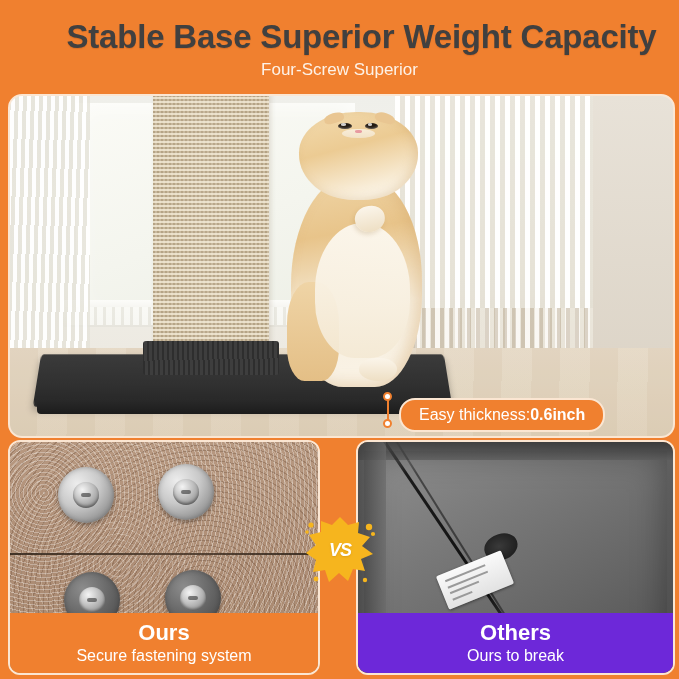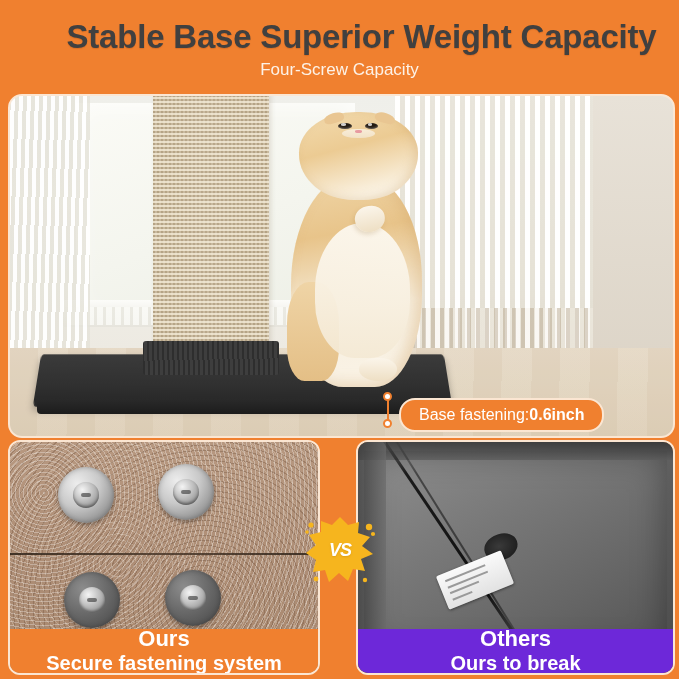--- a/index.html
+++ b/index.html
@@ -244,28 +244,28 @@
   .tag i:nth-child(2){top:38%;}
   .tag i:nth-child(3){top:56%;width:44%;}
   .tag i:nth-child(4){top:74%;width:30%;}
   .brim-top{position:absolute;left:0;top:0;width:100%;height:8%;
     background:linear-gradient(180deg,#2E2E2E,#5B5B5B);opacity:.75;}
   .brim-left{position:absolute;left:0;top:0;width:9%;height:100%;
     background:linear-gradient(90deg,#3A3A3A,#6A6A6A);opacity:.7;}
 
   
   .caption{
-    position:absolute;left:0;bottom:0;width:100%;height:44px;
+    position:absolute;left:0;bottom:0;width:100%;height:60px;
     display:flex;flex-direction:column;align-items:center;justify-content:center;
     color:#FFFFFF;
   }
   .caption.ours{background:#F0802F;}
   .caption.others{background:#6d28d9;}
   .cap-title{font-size:22px;font-weight:bold;line-height:1.05;}
-  .cap-sub{font-size:20px;font-weight:bold;margin-top:2px;}
+  .cap-sub{font-size:16px;font-weight:normal;margin-top:2px;}
 
   
   .vs{
     position:absolute;left:303px;top:513px;width:74px;height:74px;
     z-index:40;
   }
   .vs svg{display:block;width:74px;height:74px;}
   .vs-text{
     position:absolute;left:0;top:0;width:74px;height:74px;
     display:flex;align-items:center;justify-content:center;
@@ -274,21 +274,21 @@
     text-shadow:0 1px 2px rgba(180,120,0,.35);
   }
 </style>
 </head>
 <body>
 
 <div class="stage">
 
   <div class="header">
     <div class="title">Stable Base Superior Weight Capacity</div>
-    <div class="subtitle">Four-Screw Capacity</div>
+    <div class="subtitle">Four-Screw Superior</div>
   </div>
 
   <div class="hero">
     <div class="hero-scene">
       <div class="wall"></div>
       <div class="window"></div>
       <div class="sill"></div>
       <div class="radiator"></div>
       <div class="curtain-l"></div>
       <div class="curtain-r"></div>
@@ -317,21 +317,21 @@
       </div>
     </div>
   </div>
 
   <div class="caliper">
     <div class="caliper-line"></div>
     <div class="caliper-dot top"></div>
     <div class="caliper-dot bot"></div>
   </div>
   <div class="thickness-badge">
-    <span>Base fastening:</span>
+    <span>Easy thickness:</span>
     <b>0.6inch</b>
   </div>
 
   <div class="cmp left">
     <div class="board"></div>
     <div class="board-seam"></div>
 
     <div class="screw s1">
       <div class="washer"></div>
       <div class="head"></div>

